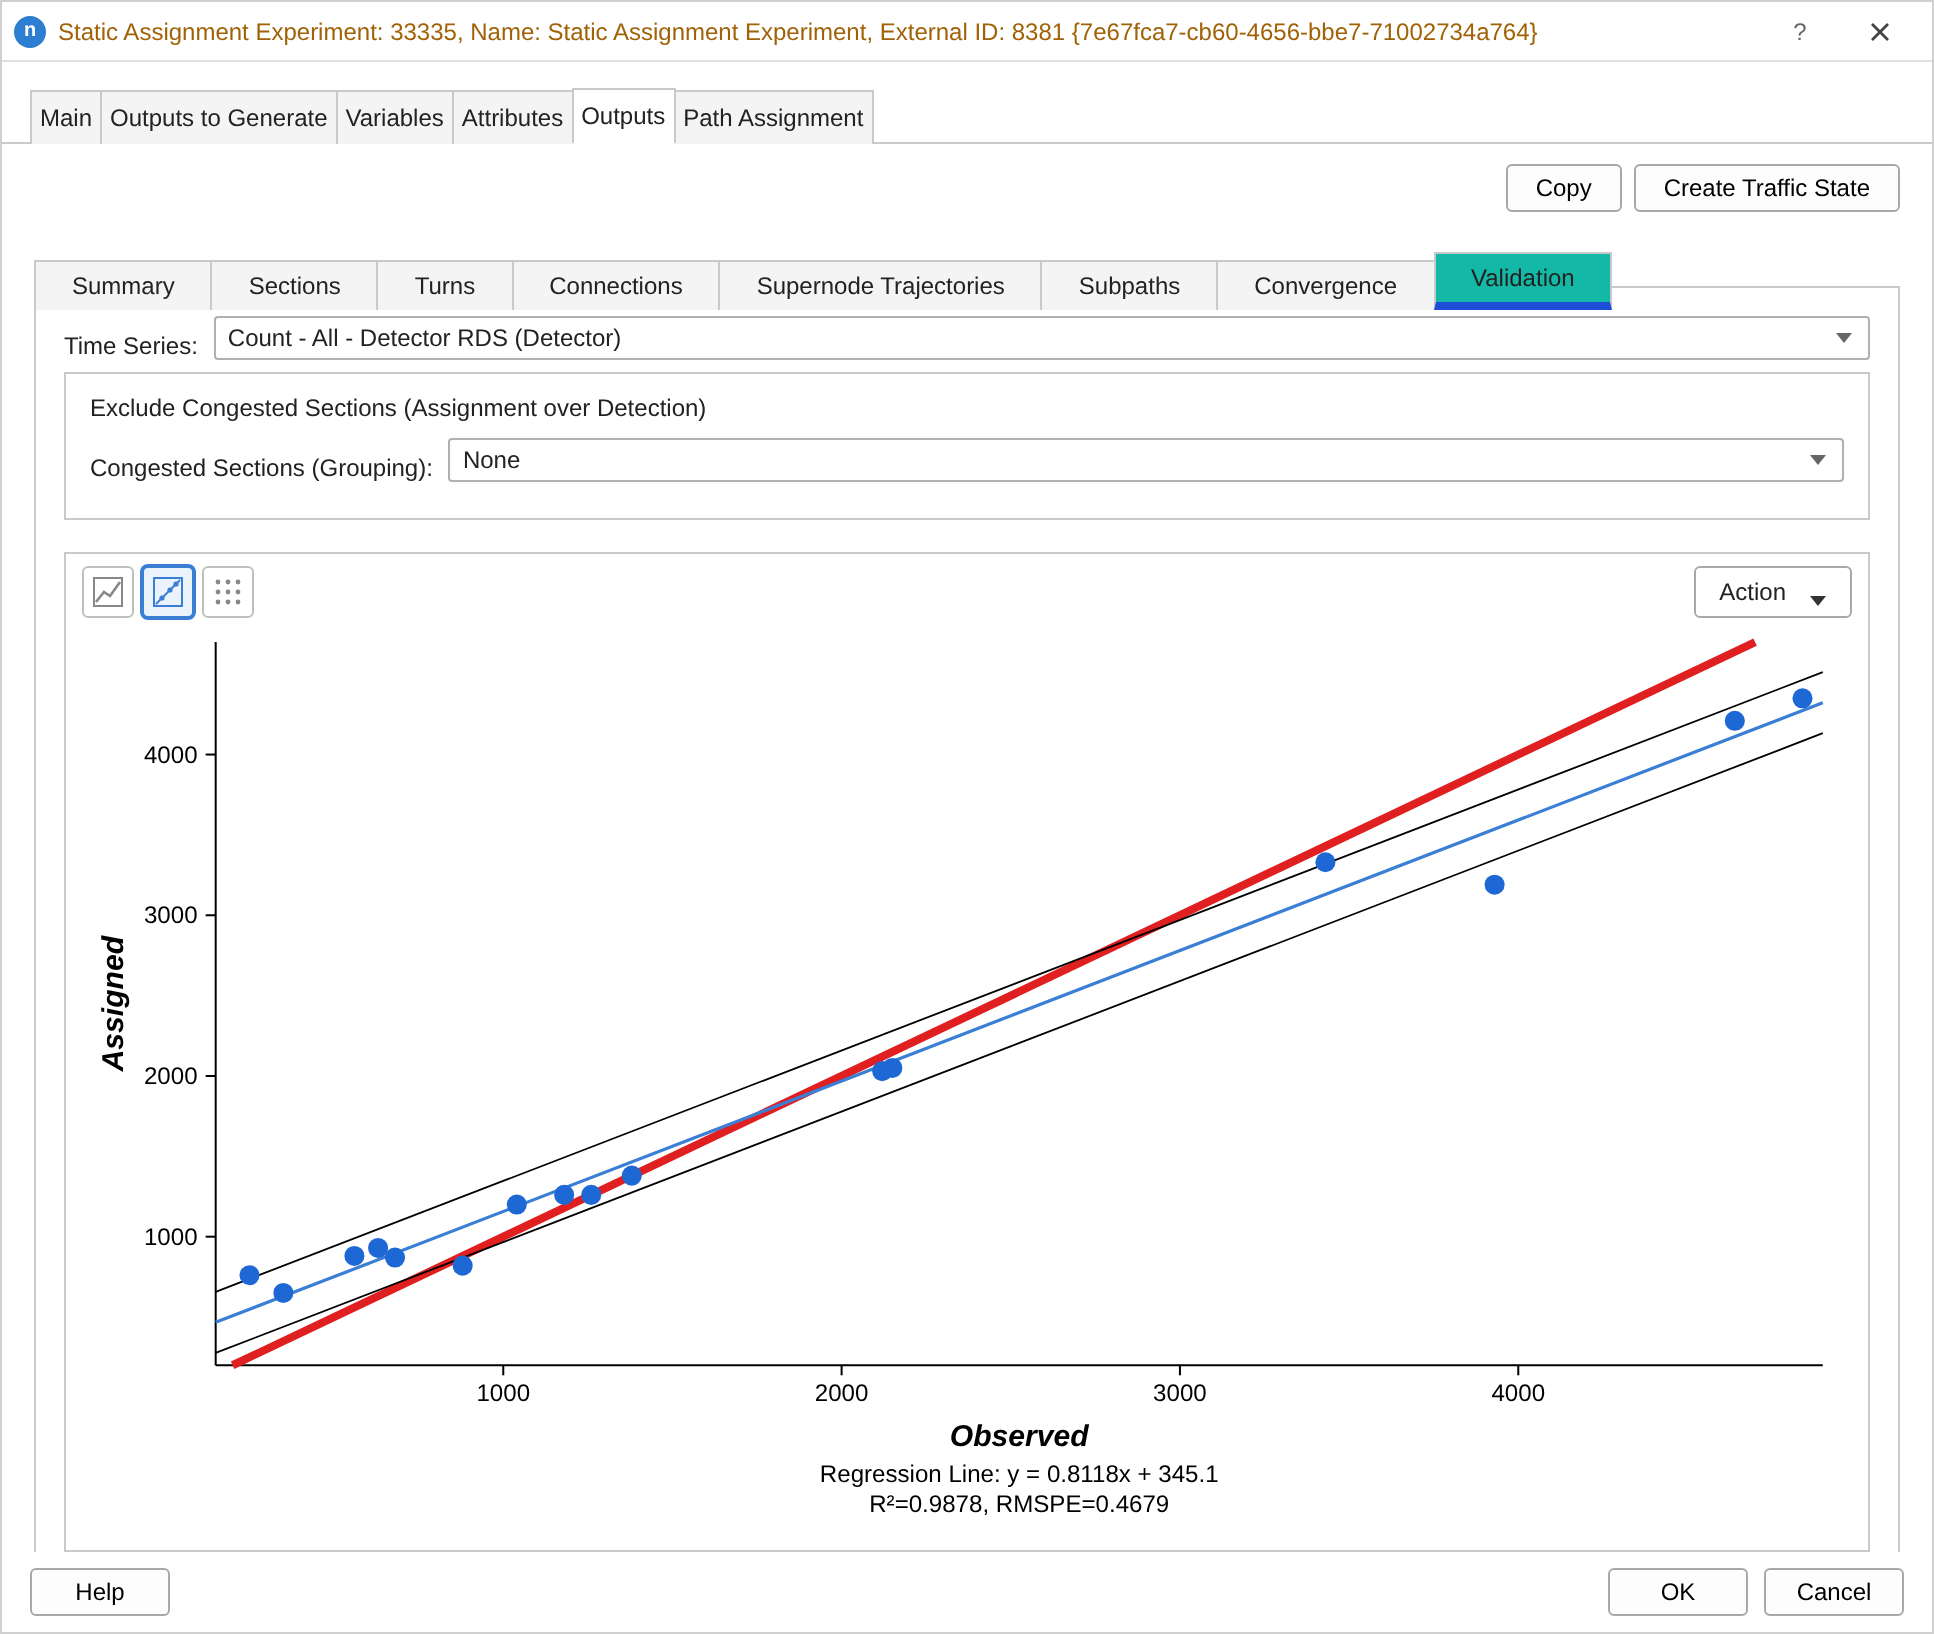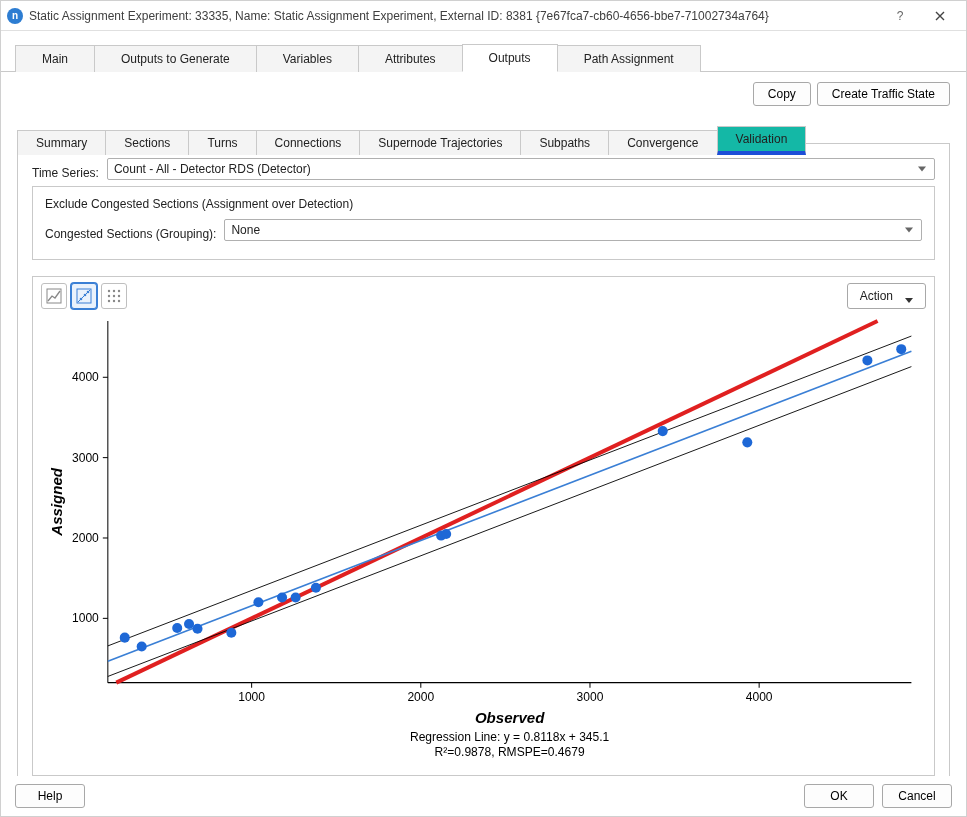--- a/index.html
+++ b/index.html
@@ -24,36 +24,36 @@
     border-bottom: 1px solid #e0e0e0;
     background: #fff;
   }
   .titlebar .app-icon {
     width: 16px; height: 16px; border-radius: 50%;
     background: #2d7dd2;
     display: inline-flex; align-items: center; justify-content: center;
     color: #fff; font-weight: bold; font-size: 10px;
     margin-right: 6px;
   }
-  .titlebar .title { flex: 1; color: #404040; font-size: 12px; white-space: nowrap; overflow: hidden; text-overflow: ellipsis; }
+  .titlebar .title { flex: 1; color: #a16207; font-size: 12px; white-space: nowrap; overflow: hidden; text-overflow: ellipsis; }
   .titlebar .win-btn {
     width: 40px; height: 28px; display: flex; align-items: center; justify-content: center;
     color: #666; cursor: pointer;
   }
 
   
   .tabstrip {
     display: flex;
     align-items: flex-end;
     padding: 12px 14px 0 14px;
     gap: 0;
     border-bottom: 1px solid #c9c9c9;
   }
   .tabstrip .tab {
-    padding: 6px 26px;
+    padding: 6px 4px;
     border: 1px solid #c9c9c9;
     border-bottom: none;
     background: #f4f4f4;
     margin-right: -1px;
     position: relative;
     top: 1px;
     cursor: pointer;
   }
   .tabstrip .tab.active {
     background: #fff;

